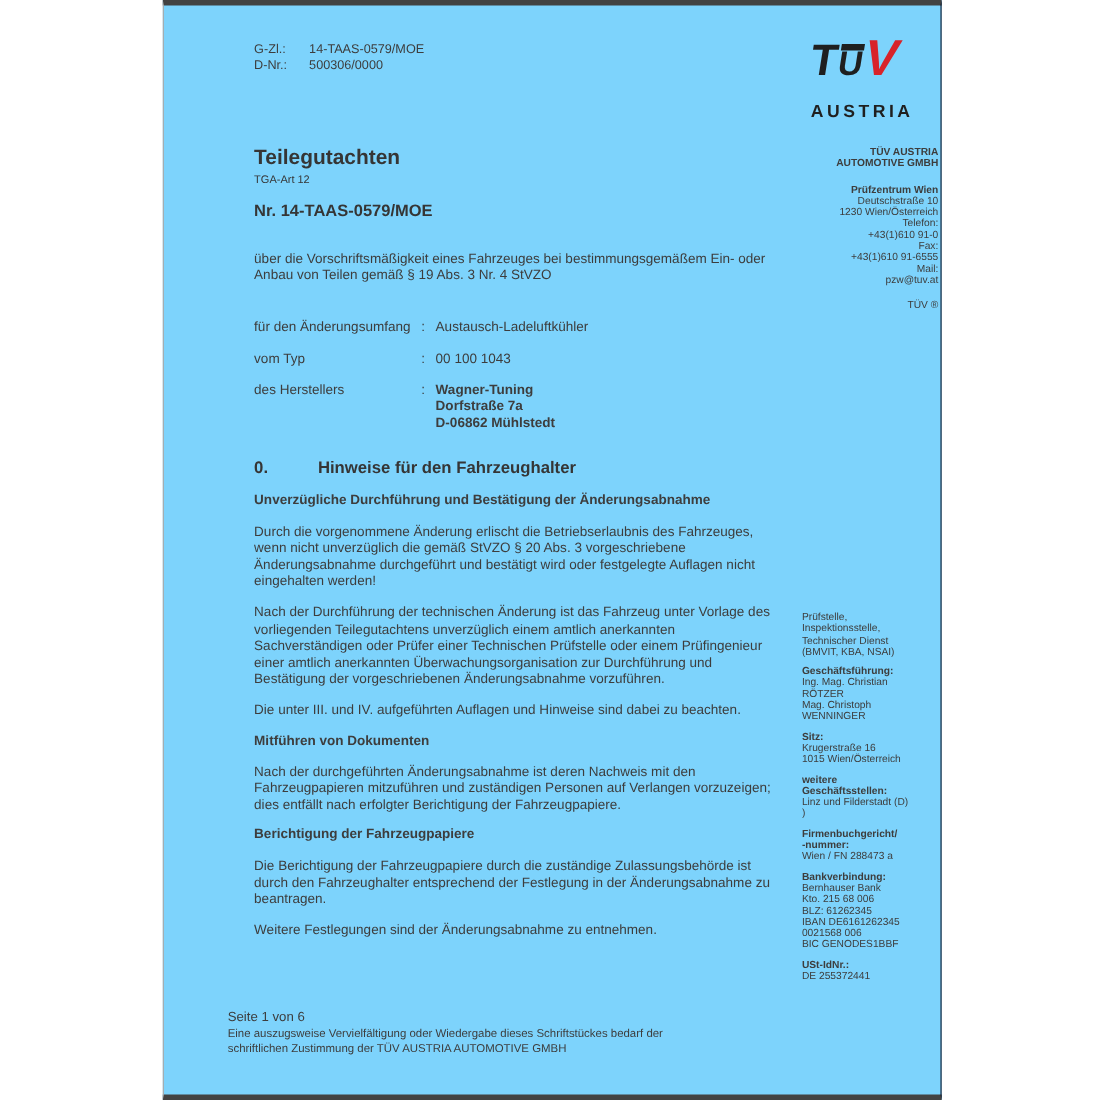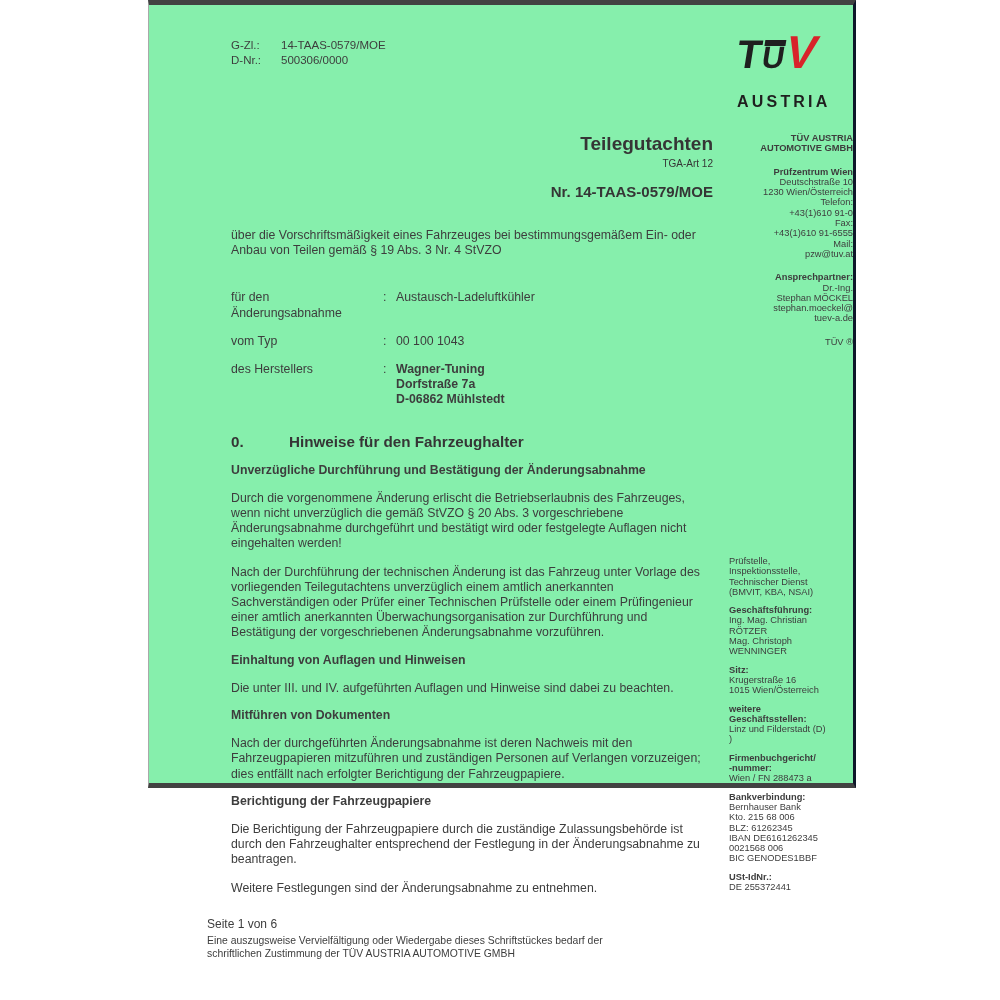--- a/index.html
+++ b/index.html
@@ -8,42 +8,42 @@
     --edge:#424242;
   }
   *{box-sizing:border-box;}
   html,body{margin:0;padding:0;}
   body{
     width:1000px;height:1000px;position:relative;background:#ffffff;
     font-family:"Liberation Sans", sans-serif;color:var(--ink);
     overflow:hidden;
   }
   .sheet{
-    position:absolute;left:148px;top:0;width:708px;height:788px;
-    background:#86efac;
+    position:absolute;left:148px;top:0;width:708px;height:1000px;
+    background:#7dd3fc;
     border-top:5px solid var(--edge);
     border-bottom:5px solid var(--edge);
     border-left:1px solid #a9a9a9;
-    border-right:3px solid #0f172a;
+    border-right:1px solid #0f172a;
   }
   
   .refs{position:absolute;left:82px;top:33px;font-size:11.5px;line-height:15px;}
   .ref-row{display:flex;}
   .ref-label{width:50px;flex:none;}
   
   .logo{position:absolute;left:588px;top:30px;width:114px;}
   .logo-word{display:flex;align-items:baseline;transform:skewX(-9deg);font-weight:bold;color:#1f1f1f;}
   .logo-t{font-size:40px;line-height:34px;}
   .logo-u{font-size:31px;line-height:34px;position:relative;margin-left:1px;}
   .logo-u .macron{position:absolute;top:-1px;left:1px;width:92%;height:6px;background:#1f1f1f;}
   .logo-v{font-size:46px;line-height:34px;margin-left:1px;transform:skewX(-5deg);color:var(--logo-red);}
   .logo-austria{font-size:16px;font-weight:bold;letter-spacing:3.2px;margin-top:18px;color:#1f1f1f;white-space:nowrap;}
   
   .main{position:absolute;left:82px;top:120px;width:482px;font-size:12.3px;line-height:15.2px;}
-  .title-wrap{text-align:right;color:#353535;}
+  .title-wrap{text-align:left;color:#353535;}
   .doc-title{font-size:19px;font-weight:bold;line-height:22px;margin-top:8px;}
   .doc-sub{font-size:10px;line-height:12px;margin-top:3px;}
   .doc-nr{font-size:15px;font-weight:bold;line-height:17px;margin-top:13px;}
   .intro{margin-top:28px;}
   .details{margin-top:32px;}
   .dl-row{display:flex;margin-top:13px;}
   .dl-row:first-child{margin-top:0;}
   .dl-label{width:152px;flex:none;}
   .dl-colon{width:13px;flex:none;}
   .dl-bold{font-weight:bold;}
@@ -96,21 +96,21 @@
     <div class="title-wrap">
       <div class="doc-title">Teilegutachten</div>
       <div class="doc-sub">TGA-Art 12</div>
       <div class="doc-nr">Nr. 14-TAAS-0579/MOE</div>
     </div>
 
     <div class="intro">über die Vorschriftsmäßigkeit eines Fahrzeuges bei bestimmungsgemäßem Ein- oder Anbau von Teilen gemäß § 19 Abs. 3 Nr. 4 StVZO</div>
 
     <div class="details">
         <div class="dl-row">
-          <div class="dl-label">für den Änderungsabnahme</div>
+          <div class="dl-label">für den Änderungsumfang</div>
           <div class="dl-colon">:</div>
           <div class="dl-value">
             <div>Austausch-Ladeluftkühler</div>
           </div>
         </div>
         <div class="dl-row">
           <div class="dl-label">vom Typ</div>
           <div class="dl-colon">:</div>
           <div class="dl-value">
             <div>00 100 1043</div>
@@ -129,21 +129,20 @@
 
     <div class="sec-head">
       <span class="sec-num">0.</span>
       <span>Hinweise für den Fahrzeughalter</span>
     </div>
 
     <div>
         <div class="sub">Unverzügliche Durchführung und Bestätigung der Änderungsabnahme</div>
         <div class="para">Durch die vorgenommene Änderung erlischt die Betriebserlaubnis des Fahrzeuges, wenn nicht unverzüglich die gemäß StVZO § 20 Abs. 3 vorgeschriebene Änderungsabnahme durchgeführt und bestätigt wird oder festgelegte Auflagen nicht eingehalten werden!</div>
         <div class="para">Nach der Durchführung der technischen Änderung ist das Fahrzeug unter Vorlage des vorliegenden Teilegutachtens unverzüglich einem amtlich anerkannten Sachverständigen oder Prüfer einer Technischen Prüfstelle oder einem Prüfingenieur einer amtlich anerkannten Überwachungsorganisation zur Durchführung und Bestätigung der vorgeschriebenen Änderungsabnahme vorzuführen.</div>
-        <div class="sub">Einhaltung von Auflagen und Hinweisen</div>
         <div class="para">Die unter III. und IV. aufgeführten Auflagen und Hinweise sind dabei zu beachten.</div>
         <div class="sub">Mitführen von Dokumenten</div>
         <div class="para">Nach der durchgeführten Änderungsabnahme ist deren Nachweis mit den Fahrzeugpapieren mitzuführen und zuständigen Personen auf Verlangen vorzuzeigen; dies entfällt nach erfolgter Berichtigung der Fahrzeugpapiere.</div>
         <div class="sub">Berichtigung der Fahrzeugpapiere</div>
         <div class="para">Die Berichtigung der Fahrzeugpapiere durch die zuständige Zulassungsbehörde ist durch den Fahrzeughalter entsprechend der Festlegung in der Änderungsabnahme zu beantragen.</div>
         <div class="para">Weitere Festlegungen sind der Änderungsabnahme zu entnehmen.</div>
       </div>
   </div>
 
   <div class="sidebar sb-top">
@@ -155,27 +154,20 @@
         <div class="sb-bold">Prüfzentrum Wien</div>
         <div>Deutschstraße 10</div>
         <div>1230 Wien/Österreich</div>
         <div>Telefon:</div>
         <div>+43(1)610 91-0</div>
         <div>Fax:</div>
         <div>+43(1)610 91-6555</div>
         <div>Mail:</div>
         <div>pzw@tuv.at</div>
       </div>
-      <div class="sb-block gap-after">
-        <div class="sb-bold">Ansprechpartner:</div>
-        <div>Dr.-Ing.</div>
-        <div>Stephan MÖCKEL</div>
-        <div>stephan.moeckel@</div>
-        <div>tuev-a.de</div>
-      </div>
       <div class="sb-block">
         <div>TÜV ®</div>
       </div>
     </div>
   <div class="sidebar sb-bottom">
       <div class="sb-block">
         <div>Prüfstelle,</div>
         <div>Inspektionsstelle,</div>
         <div>Technischer Dienst</div>
         <div>(BMVIT, KBA, NSAI)</div>

